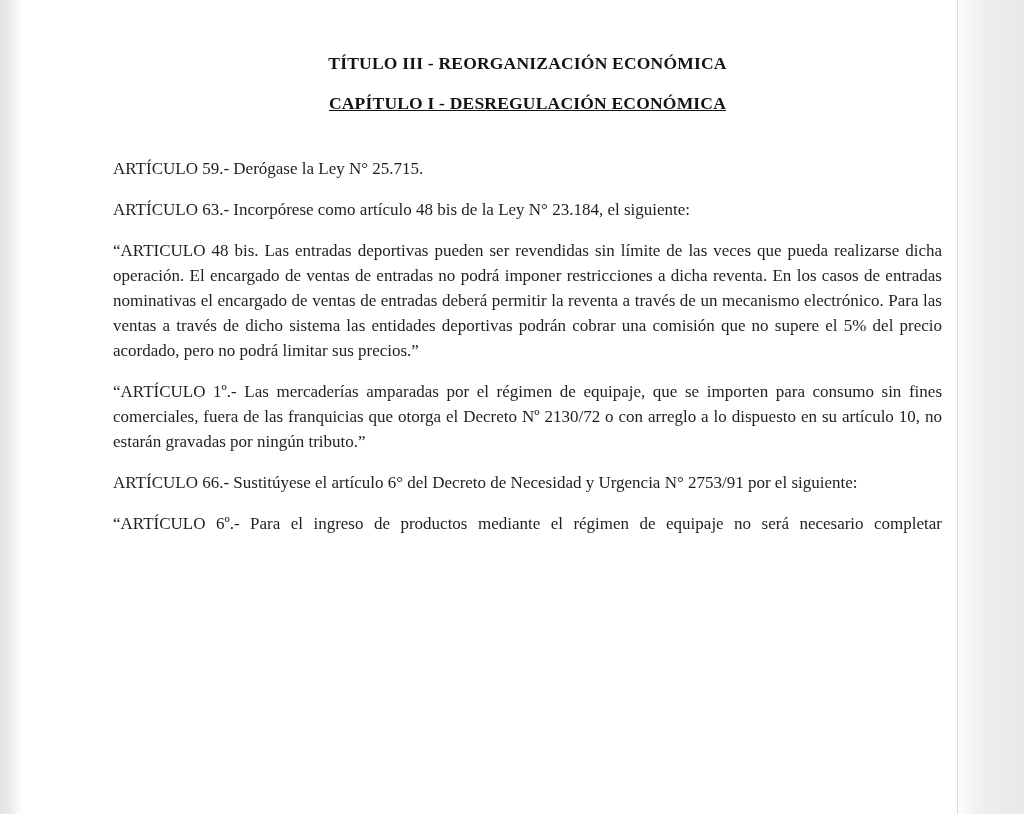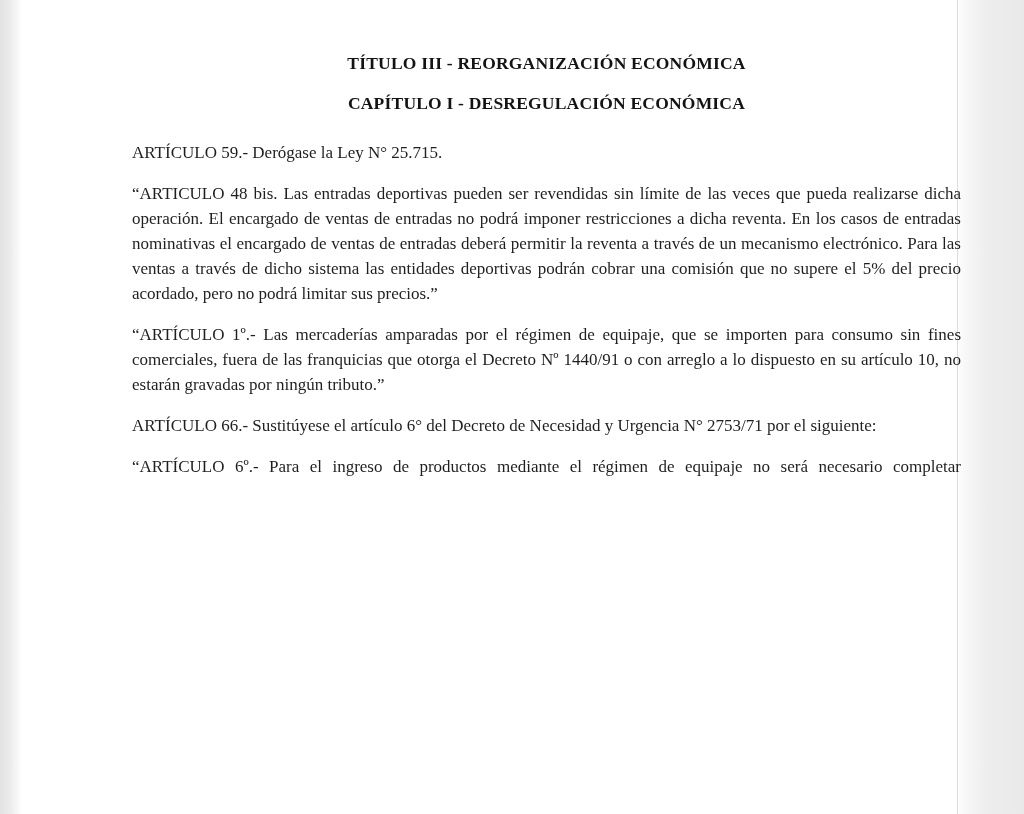--- a/index.html
+++ b/index.html
@@ -28,58 +28,59 @@
   }
   .edge-right {
     position: absolute;
     right: 0; top: 0; bottom: 0;
     width: 66px;
     border-left: 1px solid #dcdcdc;
     background: linear-gradient(to left, #e9e9e9 0%, #ededed 55%, #f8f8f8 90%, #fdfdfd 100%);
   }
   .content {
     position: absolute;
-    left: 132px;
+    left: 113px;
     top: 53px;
     width: 829px;
     color: #1f1f1f;
     font-size: 17px;
     line-height: 25px;
   }
   h1, h2 {
     margin: 0;
     text-align: center;
     font-size: 17.5px;
     font-weight: bold;
     color: #131313;
     line-height: 21px;
     letter-spacing: 0.2px;
   }
-  h2 { margin-top: 19px; }
+  h2 { margin-top: 19px; text-decoration: underline; }
   .content p {
     margin: 0 0 16px 0;
     text-align: justify;
   }
-  .content p.first { margin-top: 26px; }
+  .content p.first { margin-top: 42px; }
   
   .content p.continued {
     text-align-last: justify;
     margin-bottom: 12px;
   }
 </style>
 </head>
 <body>
 
 <div class="page">
   <div class="edge-left"></div>
   <div class="edge-right"></div>
 
   <div class="content">
     <h1>TÍTULO III - REORGANIZACIÓN ECONÓMICA</h1>
     <h2>CAPÍTULO I - DESREGULACIÓN ECONÓMICA</h2>
 
     <p class="first">ARTÍCULO 59.- Derógase la Ley N° 25.715.</p>
+    <p>ARTÍCULO 63.- Incorpórese como artículo 48 bis de la Ley N° 23.184, el siguiente:</p>
     <p>“ARTICULO 48 bis. Las entradas deportivas pueden ser revendidas sin límite de las veces que pueda realizarse dicha operación. El encargado de ventas de entradas no podrá imponer restricciones a dicha reventa. En los casos de entradas nominativas el encargado de ventas de entradas deberá permitir la reventa a través de un mecanismo electrónico. Para las ventas a través de dicho sistema las entidades deportivas podrán cobrar una comisión que no supere el 5% del precio acordado, pero no podrá limitar sus precios.”</p>
-    <p>“ARTÍCULO 1º.- Las mercaderías amparadas por el régimen de equipaje, que se importen para consumo sin fines comerciales, fuera de las franquicias que otorga el Decreto Nº 1440/91 o con arreglo a lo dispuesto en su artículo 10, no estarán gravadas por ningún tributo.”</p>
-    <p>ARTÍCULO 66.- Sustitúyese el artículo 6° del Decreto de Necesidad y Urgencia N° 2753/71 por el siguiente:</p>
+    <p>“ARTÍCULO 1º.- Las mercaderías amparadas por el régimen de equipaje, que se importen para consumo sin fines comerciales, fuera de las franquicias que otorga el Decreto Nº 2130/72 o con arreglo a lo dispuesto en su artículo 10, no estarán gravadas por ningún tributo.”</p>
+    <p>ARTÍCULO 66.- Sustitúyese el artículo 6° del Decreto de Necesidad y Urgencia N° 2753/91 por el siguiente:</p>
     <p class="continued">“ARTÍCULO 6º.- Para el ingreso de productos mediante el régimen de equipaje no será necesario completar</p>
   </div>
 </div>
 
 </body></html>

